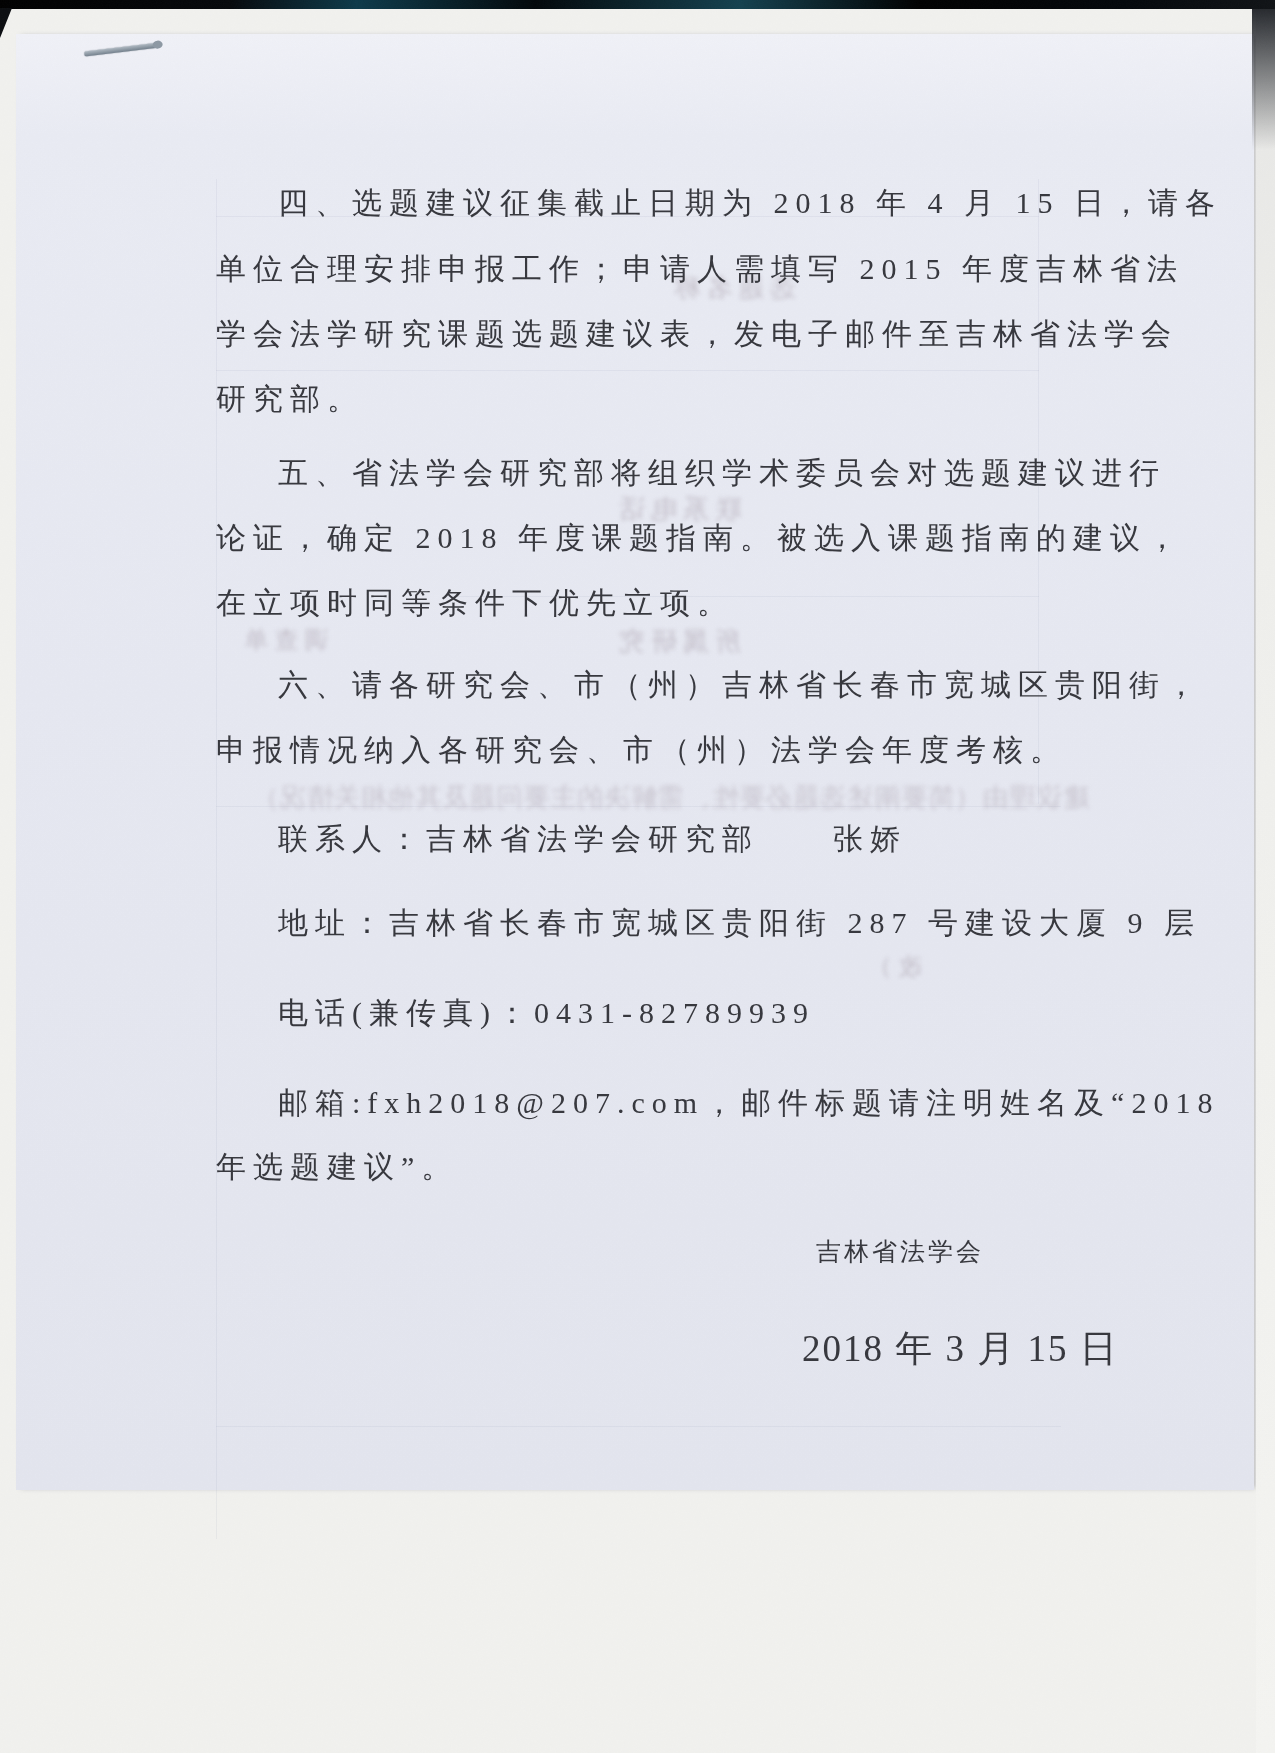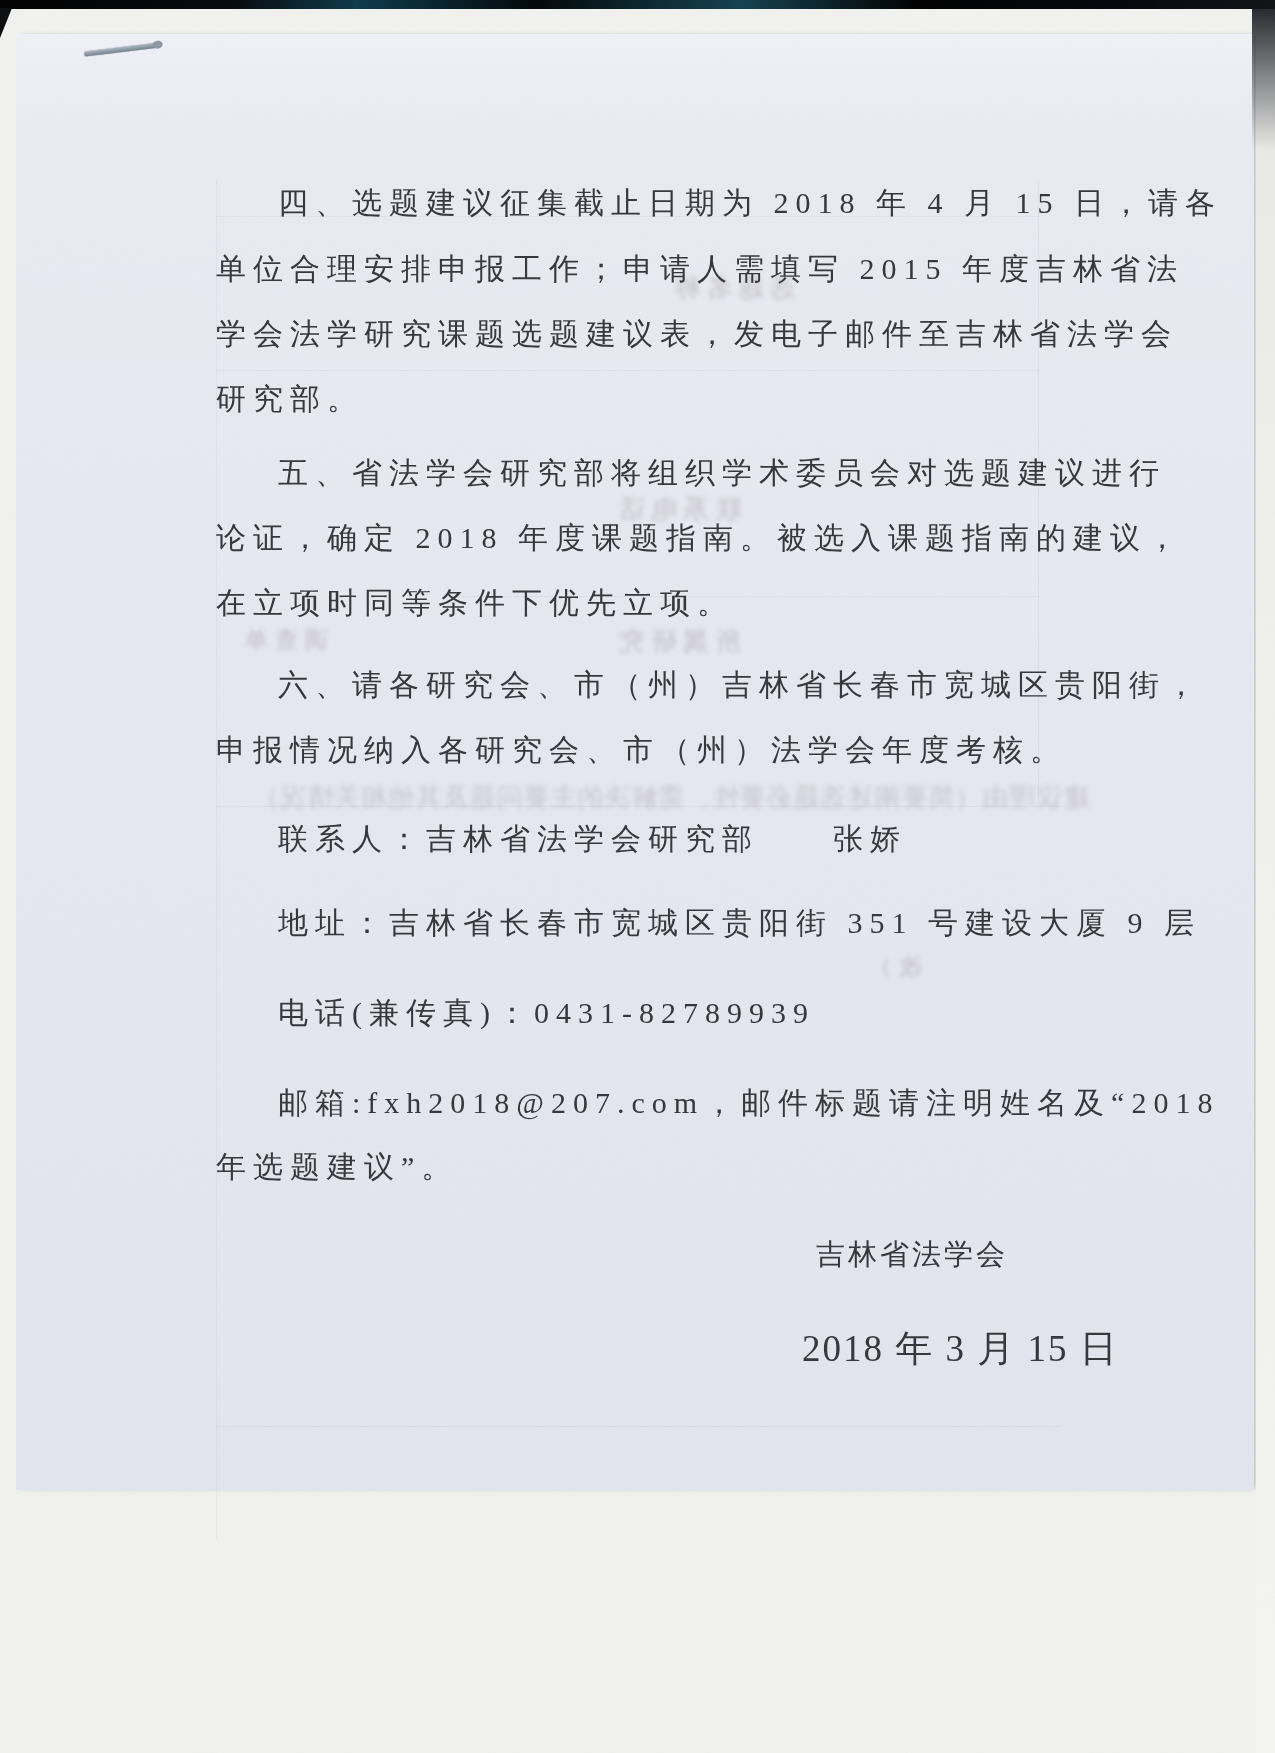--- a/index.html
+++ b/index.html
@@ -53,21 +53,21 @@
     font-size:30px;letter-spacing:7px;line-height:1.25;
     color:#36373d;
   }
   .flush{left:200px}
   .ind{left:262px}
   .l0{top:150px}.l1{top:216px}.l2{top:281px}.l3{top:346px}
   .l4{top:420px}.l5{top:485px}.l6{top:550px}
   .l7{top:632px}.l8{top:697px}
   .l9{top:786px}.l10{top:870px}.l11{top:960px}
   .l12{top:1050px}.l13{top:1114px}
-  .l14{top:1202px;left:800px;font-size:29px;letter-spacing:3px}
+  .l14{top:1202px;left:800px;font-size:25px;letter-spacing:3px}
   .l15{top:1292px;left:786px;font-size:37px;letter-spacing:2px}
   
   .ghost{
     position:absolute;white-space:pre;
     color:rgba(128,110,126,.34);
     filter:blur(2.1px);
     transform:scaleX(-1);
     font-size:26px;letter-spacing:6px;
   }
   .g0{left:652px;top:236px}
@@ -109,21 +109,21 @@
     <div class="tl ind   l0">四、选题建议征集截止日期为 2018 年 4 月 15 日，请各</div>
     <div class="tl flush l1">单位合理安排申报工作；申请人需填写 2015 年度吉林省法</div>
     <div class="tl flush l2">学会法学研究课题选题建议表，发电子邮件至吉林省法学会</div>
     <div class="tl flush l3">研究部。</div>
     <div class="tl ind   l4">五、省法学会研究部将组织学术委员会对选题建议进行</div>
     <div class="tl flush l5">论证，确定 2018 年度课题指南。被选入课题指南的建议，</div>
     <div class="tl flush l6">在立项时同等条件下优先立项。</div>
     <div class="tl ind   l7">六、请各研究会、市（州）吉林省长春市宽城区贵阳街，</div>
     <div class="tl flush l8">申报情况纳入各研究会、市（州）法学会年度考核。</div>
     <div class="tl ind   l9">联系人：吉林省法学会研究部　　张娇</div>
-    <div class="tl ind   l10">地址：吉林省长春市宽城区贵阳街 351 号建设大厦 9 层</div>
+    <div class="tl ind   l10">地址：吉林省长春市宽城区贵阳街 287 号建设大厦 9 层</div>
     <div class="tl ind   l11">电话(兼传真)：0431-82789939</div>
     <div class="tl ind   l12">邮箱:fxh2018@207.com，邮件标题请注明姓名及“2018</div>
     <div class="tl flush l13">年选题建议”。</div>
     <div class="tl l14">吉林省法学会</div>
     <div class="tl l15">2018 年 3 月 15 日</div>
   </div>
 </div>
 
 <div class="edge-strip"></div>
 <div class="edge-top-dark"></div>

